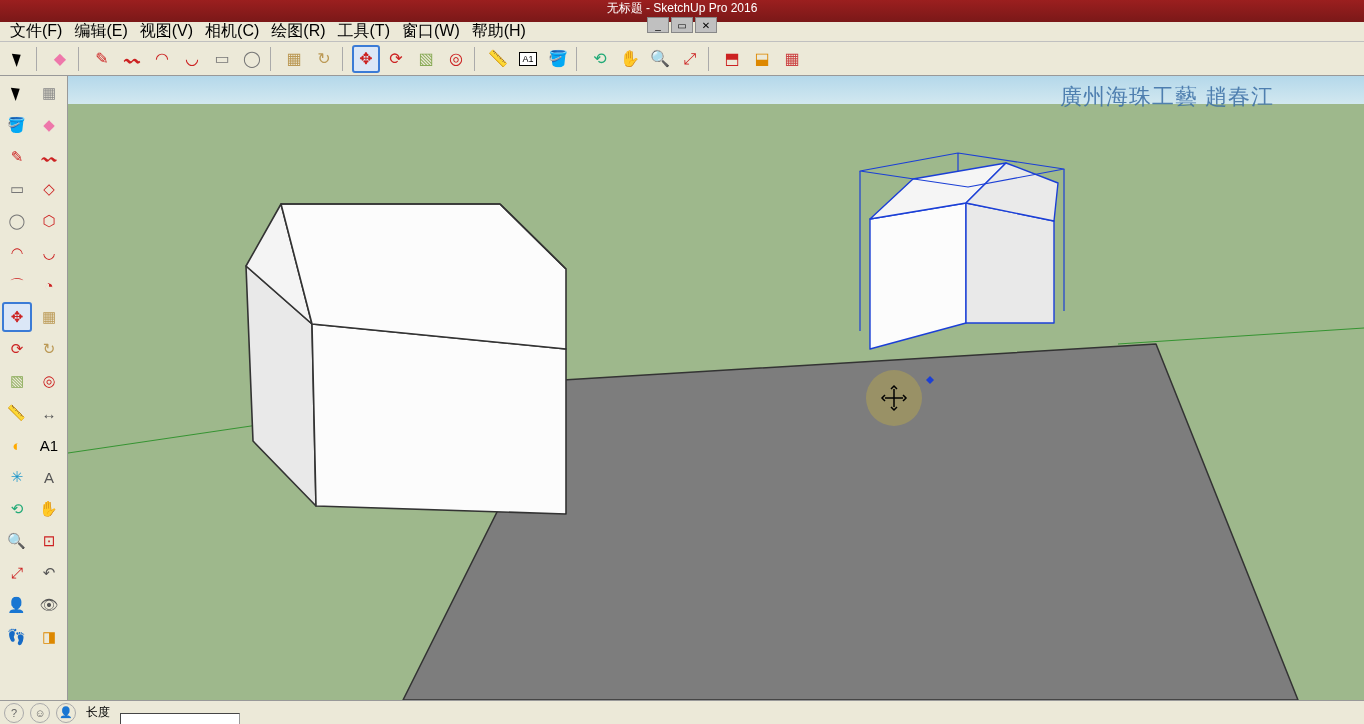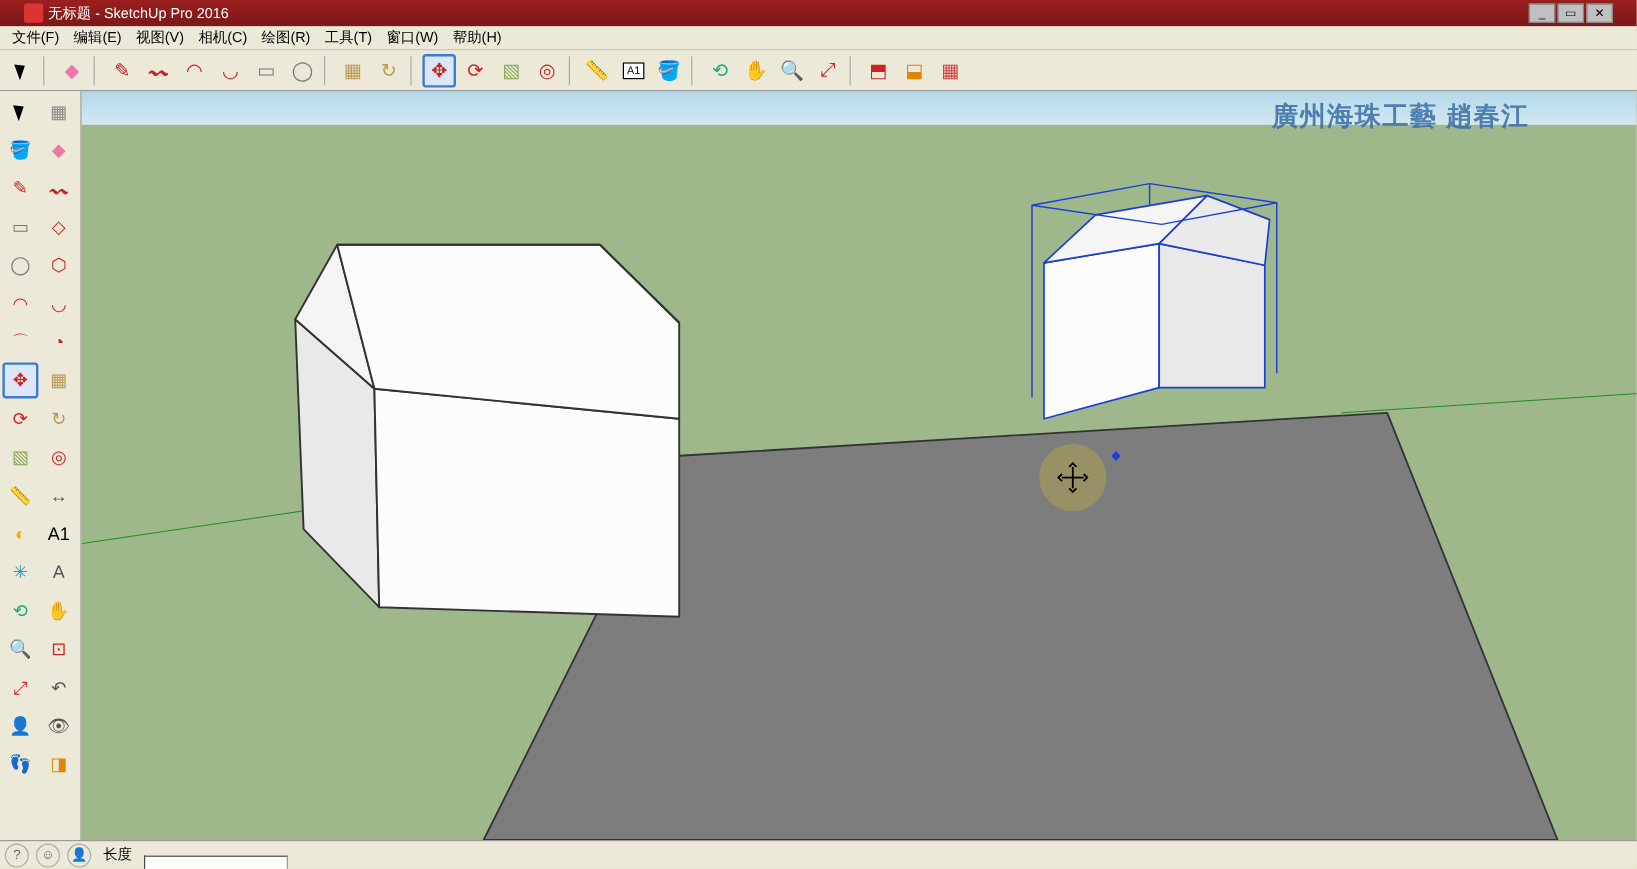--- a/index.html
+++ b/index.html
@@ -1,26 +1,26 @@
 <!DOCTYPE html>
 <html><head>
 <meta charset="utf-8">
 <style>
 * { margin:0; padding:0; box-sizing:border-box; font-family:"Microsoft YaHei","SimSun",Arial,sans-serif; }
 body { width:1364px; height:724px; background:#ece9d8; overflow:hidden; position:relative; }
 
 
-.titlebar { height:22px; background:linear-gradient(#9b1f1f,#7a1818); color:#fff; display:flex; align-items:center; padding:0 20px; font-size:12px; }
+.titlebar { height:22px; background:linear-gradient(#9b1f1f,#7a1818); color:#fff; display:flex; align-items:center; padding:0 4px; font-size:12px;flex-direction:column; }
 .titlebar .appicon { width:16px; height:16px; background:#d33; border-radius:2px; margin-right:4px; display:inline-block; }
 .titlebar .title { flex:1; }
 .winbtns { display:flex; gap:2px; }
 .winbtn { width:22px; height:16px; background:#c0c0c0; border:1px solid #888; font-size:10px; display:flex; align-items:center; justify-content:center; cursor:pointer; color:#000; }
 
 
-.menubar { height:20px; background:#ece9d8; display:flex; align-items:center; padding:0 4px; font-size:12px; border-bottom:1px solid #c0c0c0; }
+.menubar { height:20px; background:#ece9d8; display:flex; align-items:center; padding:0 4px; font-size:16px; border-bottom:1px solid #c0c0c0; }
 .menuitem { padding:0 6px; cursor:pointer; }
 
 
 .toptoolbar { height:34px; background:#ece9d8; border-bottom:1px solid #999; display:flex; align-items:center; padding:0 4px; gap:2px; }
 .tb { width:28px; height:28px; border:1px solid transparent; border-radius:3px; display:flex; align-items:center; justify-content:center; cursor:pointer; font-size:16px; position:relative; }
 .tb.active { border:2px solid #3b7bd6; background:#dbe7f7; }
 .sep { width:6px; height:24px; border-left:1px solid #aaa; margin:0 2px; }
 
 
 .lefttoolbar { position:absolute; left:0; top:76px; width:68px; bottom:24px; background:#ece9d8; border-right:1px solid #999; display:flex; flex-direction:column; padding:2px; overflow:hidden; }
@@ -35,21 +35,21 @@
 
 .statusbar { position:absolute; left:0; right:0; bottom:0; height:24px; background:#ece9d8; border-top:1px solid #999; display:flex; align-items:center; font-size:12px; padding:0 4px; gap:6px; }
 .sbtn { width:20px; height:20px; border:1px solid #aaa; border-radius:10px; display:flex; align-items:center; justify-content:center; cursor:pointer; font-size:11px; color:#666; }
 .statusmsg { flex:1; padding-left:6px; }
 .lenlabel { padding:0 4px; }
 .lenbox { width:120px; height:18px; background:#fff; border:1px inset #999; padding:17px 4px; font-size:11px; line-height:16px;margin-top:36px; }
 
 
 .ico { display:inline-block; }
 .cursor-ico { width:0; height:0; border-left:8px solid #000; border-top:4px solid transparent; border-bottom:10px solid transparent; transform:rotate(-20deg); }
-.watermark { position:absolute; right:90px; top:6px; font-size:22px; color:#3a6ea5; font-weight:700; letter-spacing:1px; opacity:0.85; }
+.watermark { position:absolute; right:90px; top:6px; font-size:22px; color:#3a6ea5; font-weight:400; letter-spacing:1px; opacity:0.85; }
 
 svg { display:block; }
 </style>
 </head>
 <body>
 
 <div class="titlebar">
   <span class="appicon"></span>
   <span class="title">无标题 - SketchUp Pro 2016</span>
   <div class="winbtns">

